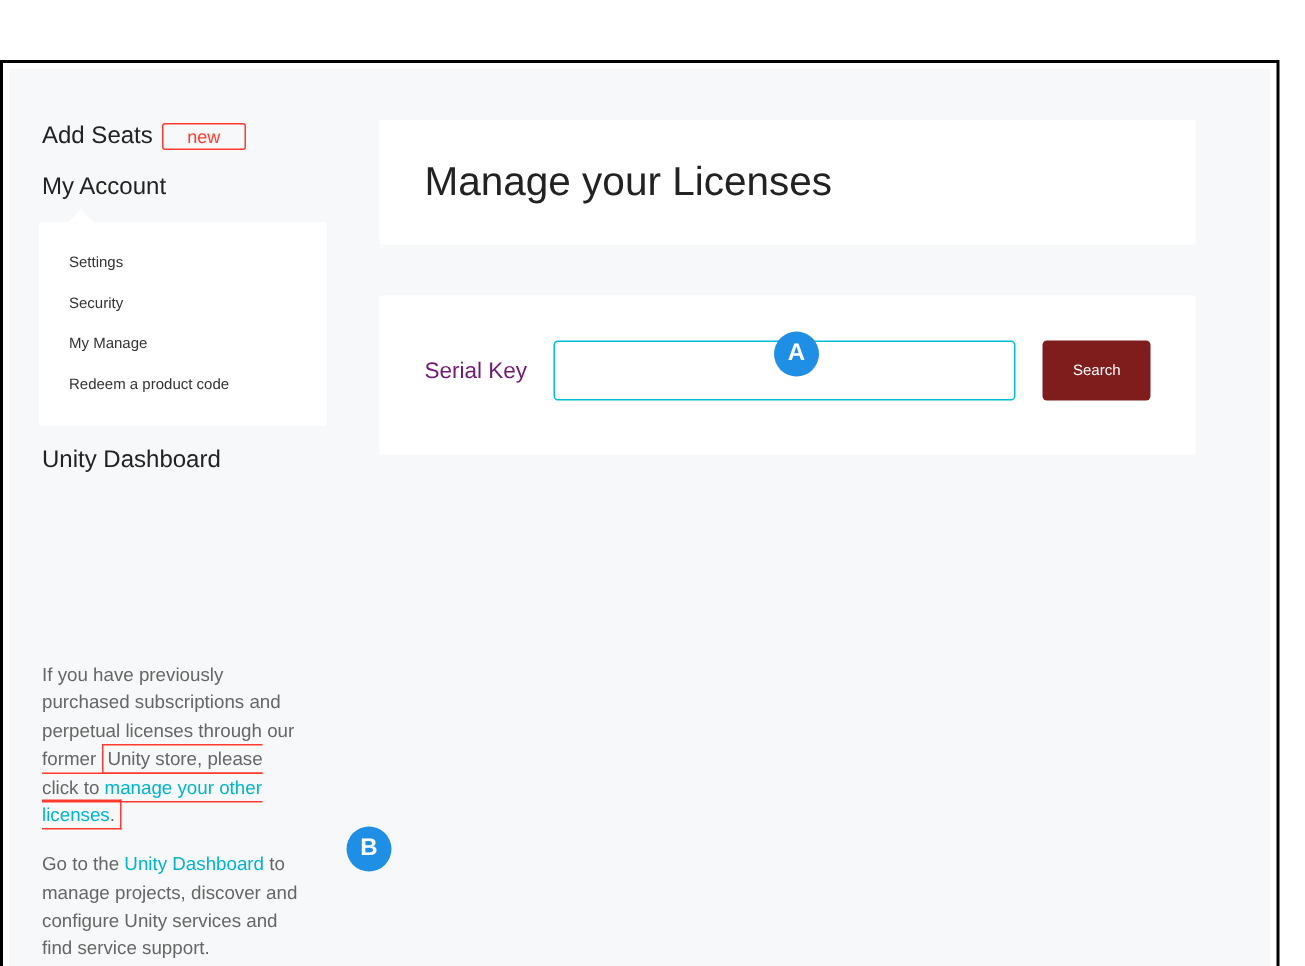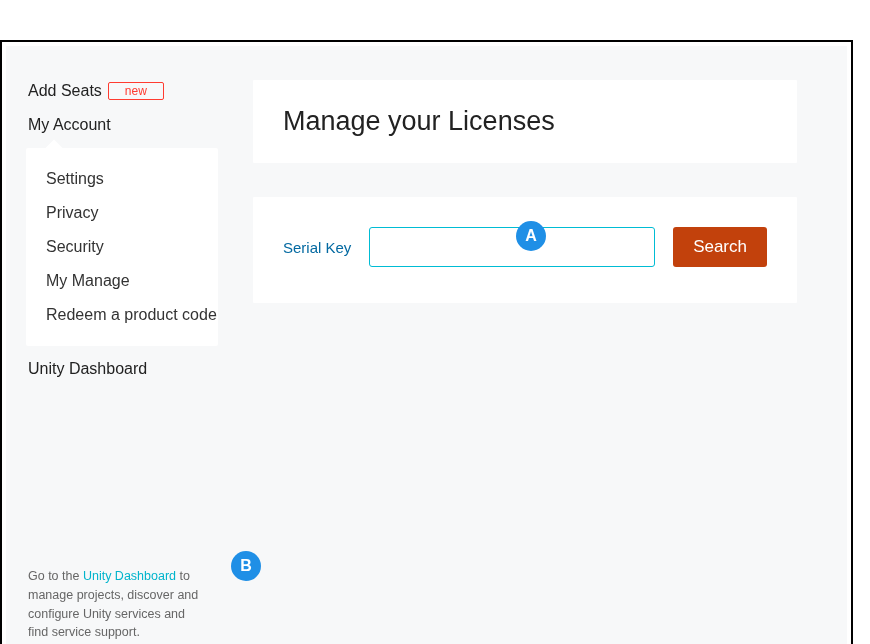--- a/index.html
+++ b/index.html
@@ -61,21 +61,21 @@
   content: "";
   position: absolute;
   top: -6px;
   left: 22px;
   width: 12px;
   height: 12px;
   background: #fff;
   transform: rotate(45deg);
 }
 .sub-item {
-  font-size: 16px;
+  font-size: 10px;
   color: #333;
   padding: 8px 0;
   cursor: pointer;
 }
 .helper-block {
   font-size: 12.5px;
   color: #666;
   line-height: 1.5;
   margin-top: auto;
   padding-right: 20px;
@@ -94,37 +94,37 @@
   margin-bottom: 34px;
 }
 .title-card { padding: 26px 30px; }
 h1 { font-size: 27px; font-weight: 400; color: #222; }
 .search-card {
   padding: 30px 30px 36px 30px;
   display: flex;
   align-items: center;
   gap: 18px;
 }
-.label { font-size: 15px; color: #0369a1; white-space: nowrap; }
+.label { font-size: 15px; color: #701a75; white-space: nowrap; }
 .serial-input {
   flex: 1;
   height: 40px;
   border: 1px solid #00bcd4;
   border-radius: 3px;
   padding: 0 10px;
   font-size: 14px;
   outline: none;
 }
 .search-btn {
-  background: #c2410c;
+  background: #7f1d1d;
   color: #fff;
   border: none;
   height: 40px;
   padding: 0 20px;
-  font-size: 17px;
+  font-size: 10px;
   border-radius: 3px;
   cursor: pointer;
 }
 .callout {
   position: absolute;
   width: 30px;
   height: 30px;
   border-radius: 50%;
   background: #1f8fe6;
   color: #fff;
@@ -144,28 +144,33 @@
 <div class="inner">
 
   <div class="sidebar">
     <div class="nav-item add-seats">
       <span>Add Seats</span>
       <span class="new-badge">new</span>
     </div>
     <div class="nav-item">My Account</div>
     <div class="submenu">
       <div class="sub-item">Settings</div>
-      <div class="sub-item">Privacy</div>
       <div class="sub-item">Security</div>
       <div class="sub-item">My Manage</div>
       <div class="sub-item">Redeem a product code</div>
     </div>
     <div class="nav-item">Unity Dashboard</div>
 
     <div class="helper-block">
+      <p>
+        <span>If you have previously purchased subscriptions and perpetual licenses through our former </span>
+        <span class="red-box">
+          <span>Unity store, please click to </span><a>manage your other licenses</a><span>.</span>
+        </span>
+      </p>
       <p>
         <span>Go to the </span><a>Unity Dashboard</a><span> to manage projects, discover and configure Unity services and find service support.</span>
       </p>
     </div>
   </div>
 
   <div class="main">
     <div class="card title-card">
       <h1>Manage your Licenses</h1>
     </div>

